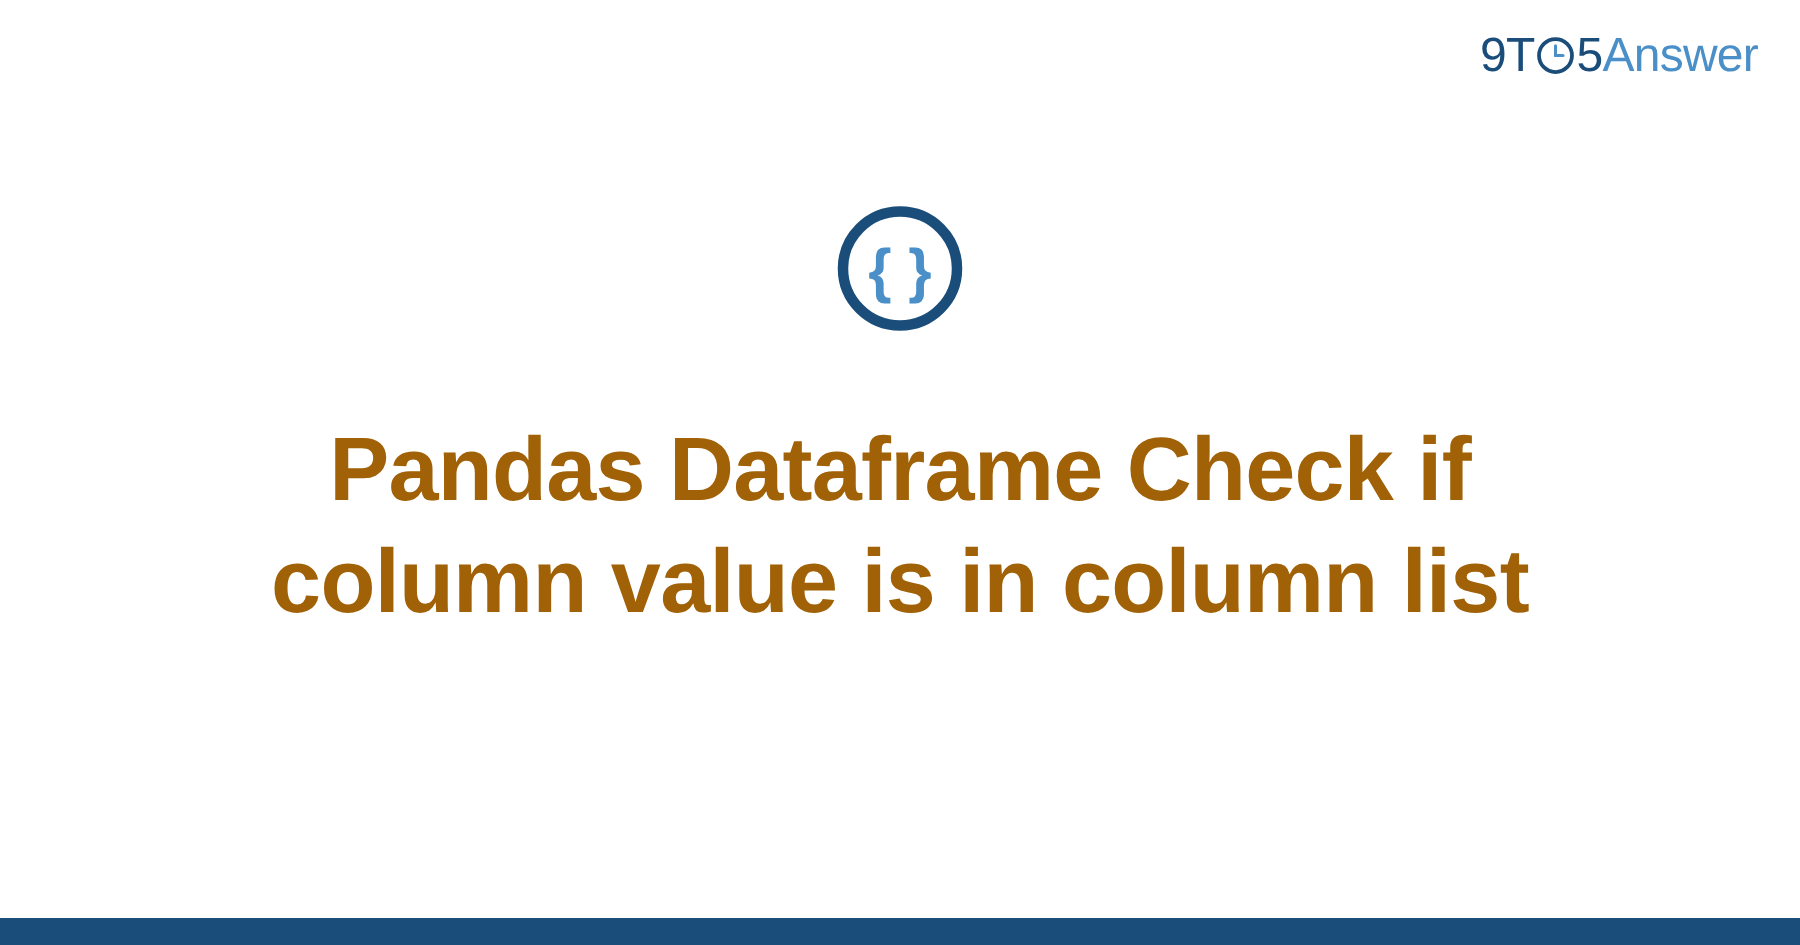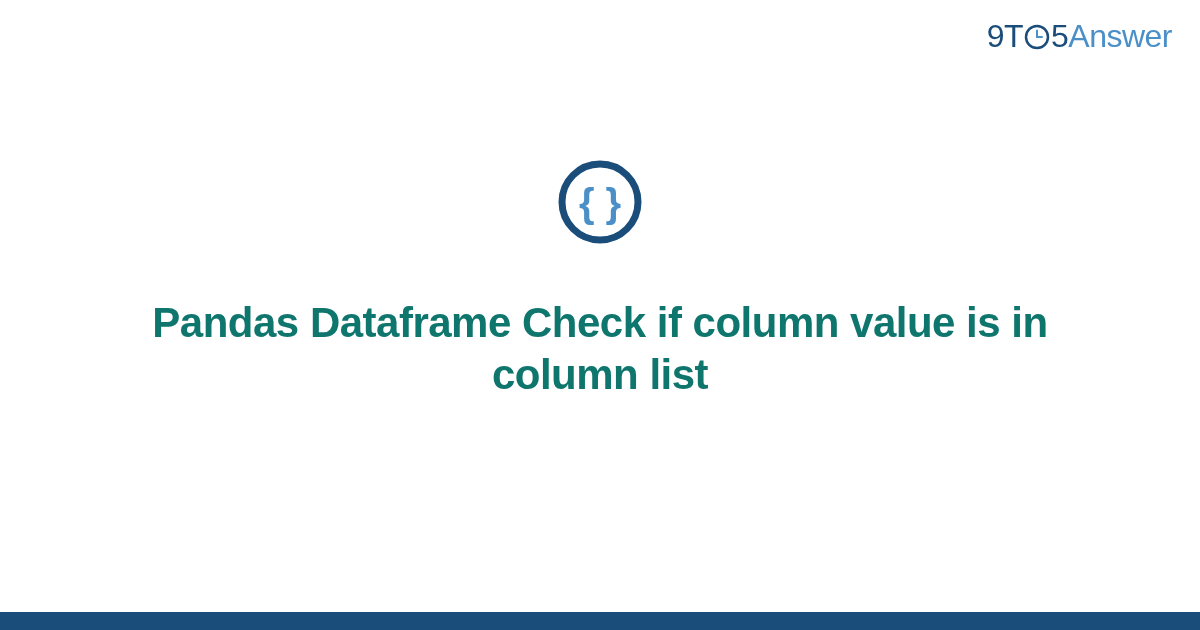--- a/index.html
+++ b/index.html
@@ -57,23 +57,23 @@
       flex-direction: column;
       align-items: center;
       justify-content: center;
       padding-bottom: 40px;
     }
     .icon-wrapper {
       margin-bottom: 48px;
       margin-top: -30px;
     }
     .title {
-      font-size: 42px;
+      font-size: 60px;
       font-weight: 700;
-      color: #0f766e;
+      color: #a16207;
       text-align: center;
       line-height: 1.25;
       max-width: 900px;
       letter-spacing: -0.5px;
     }
     .bottom-bar {
       position: absolute;
       bottom: 0;
       left: 0;
       width: 100%;

